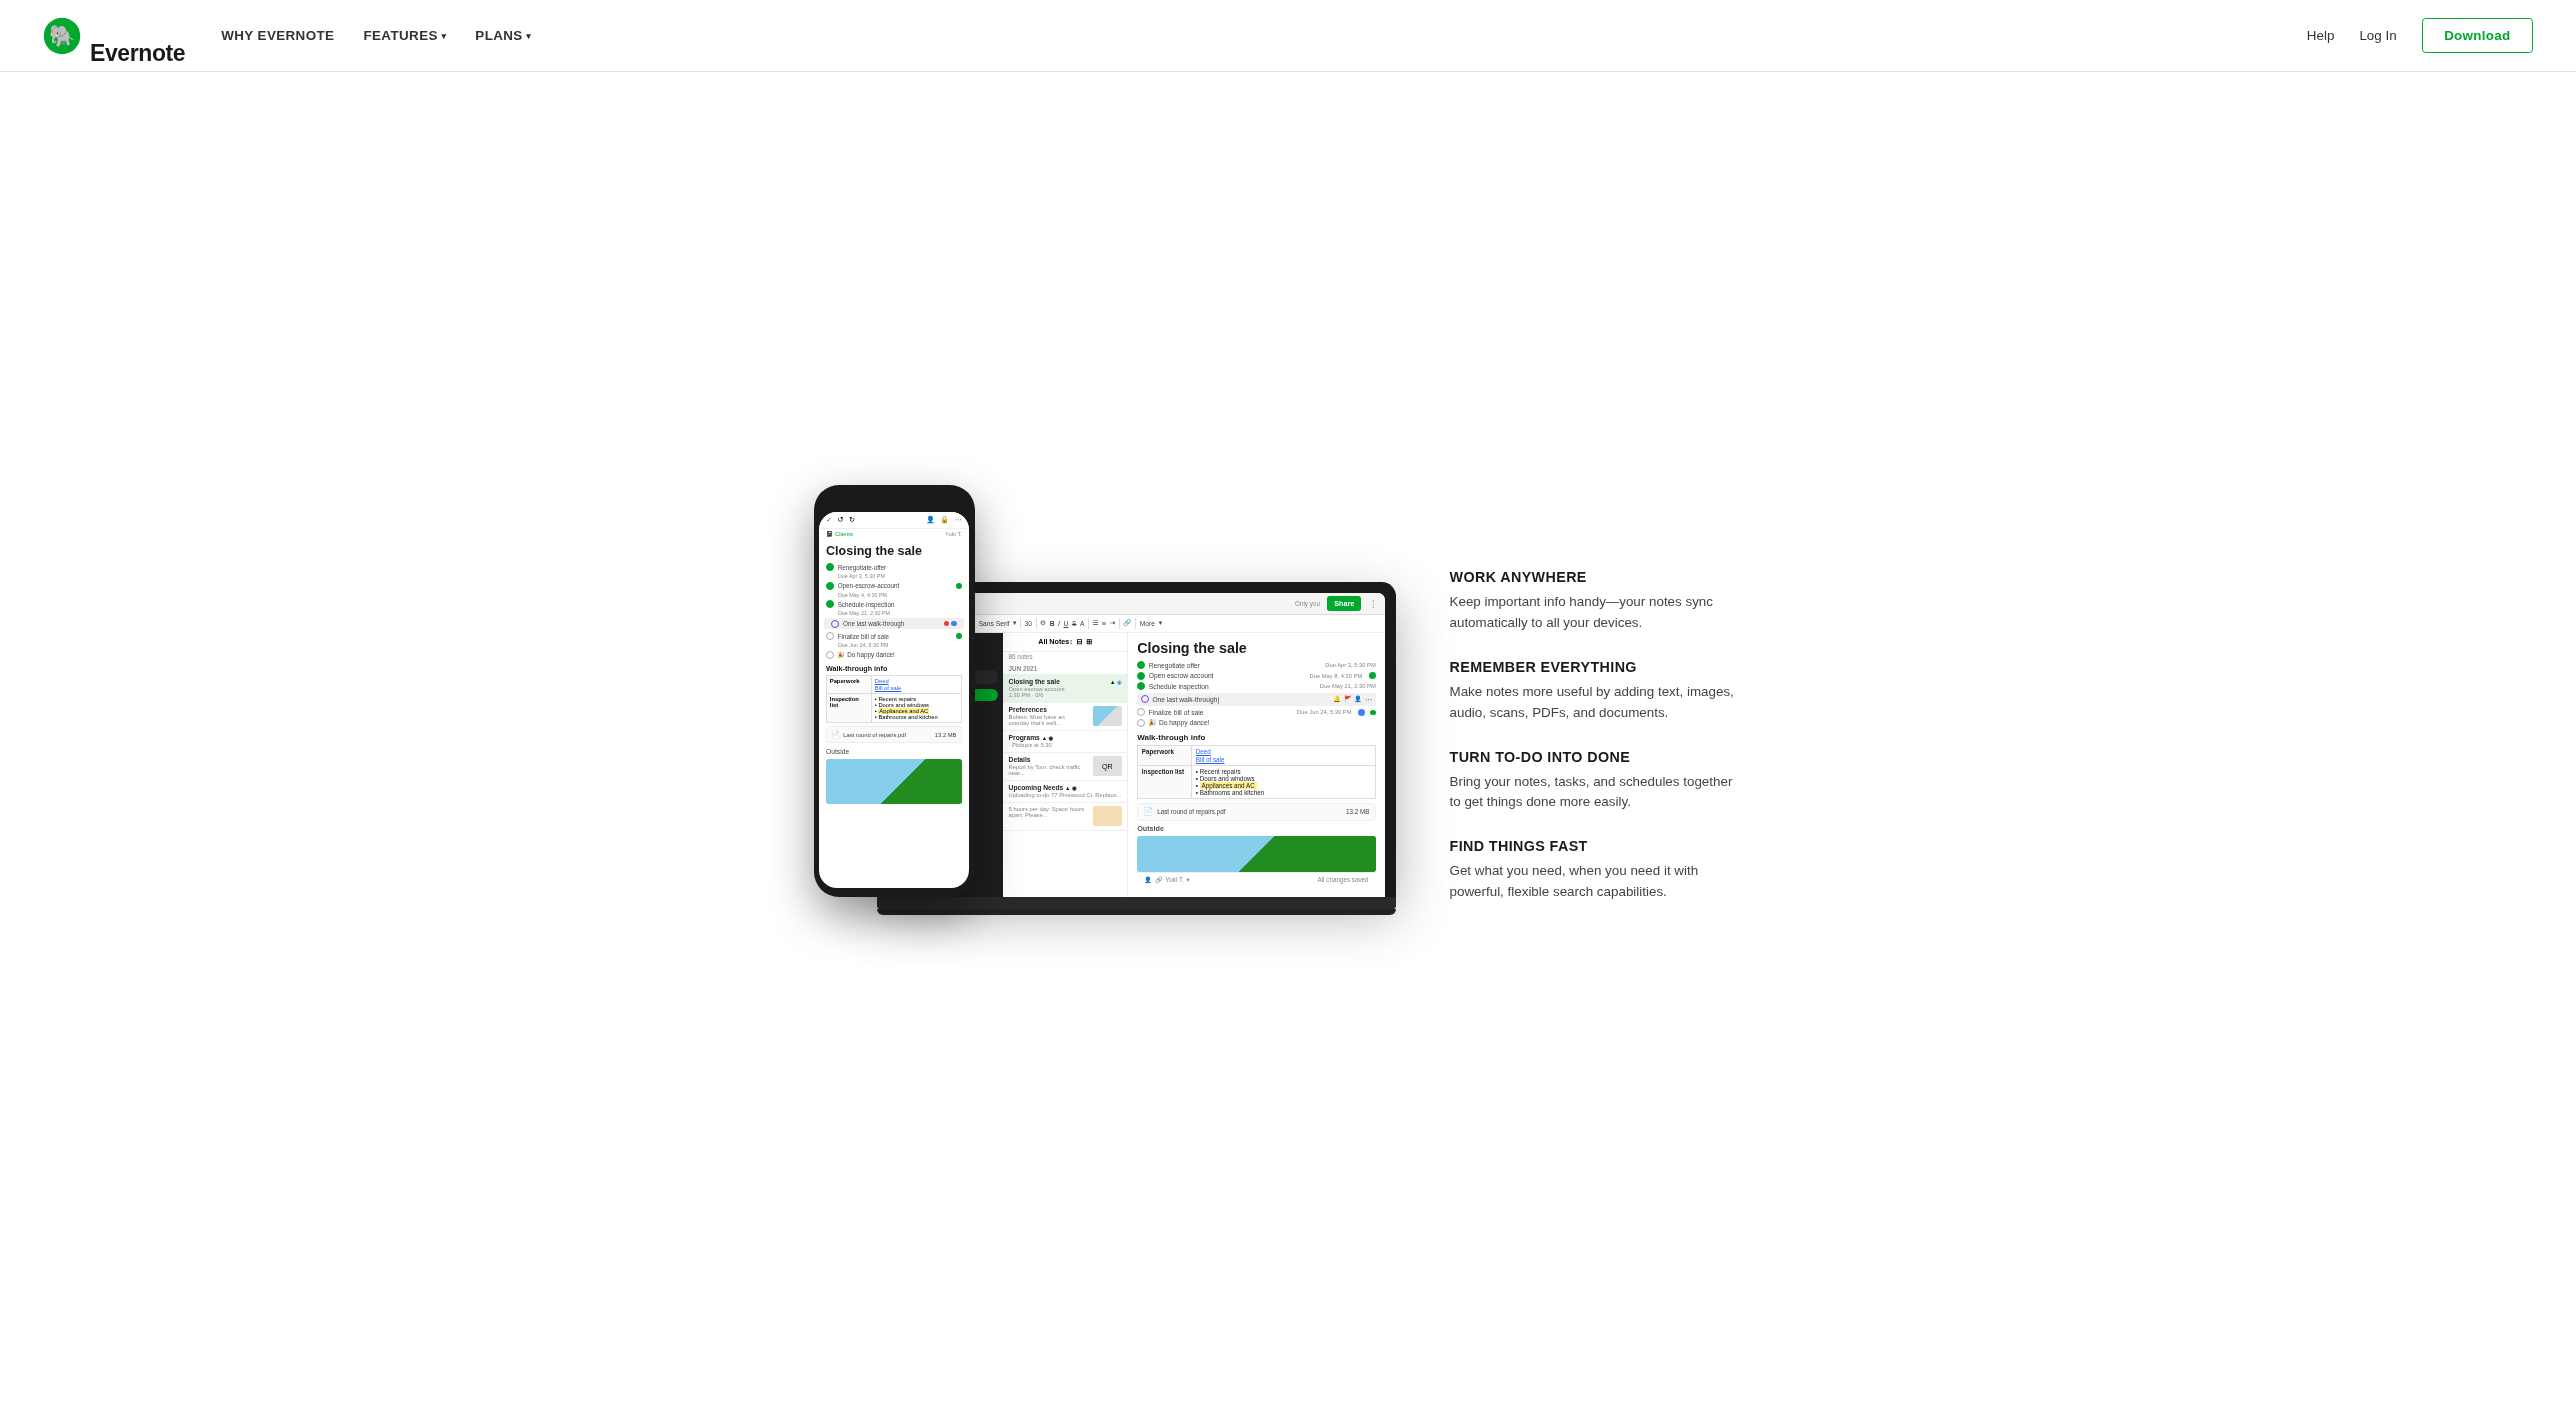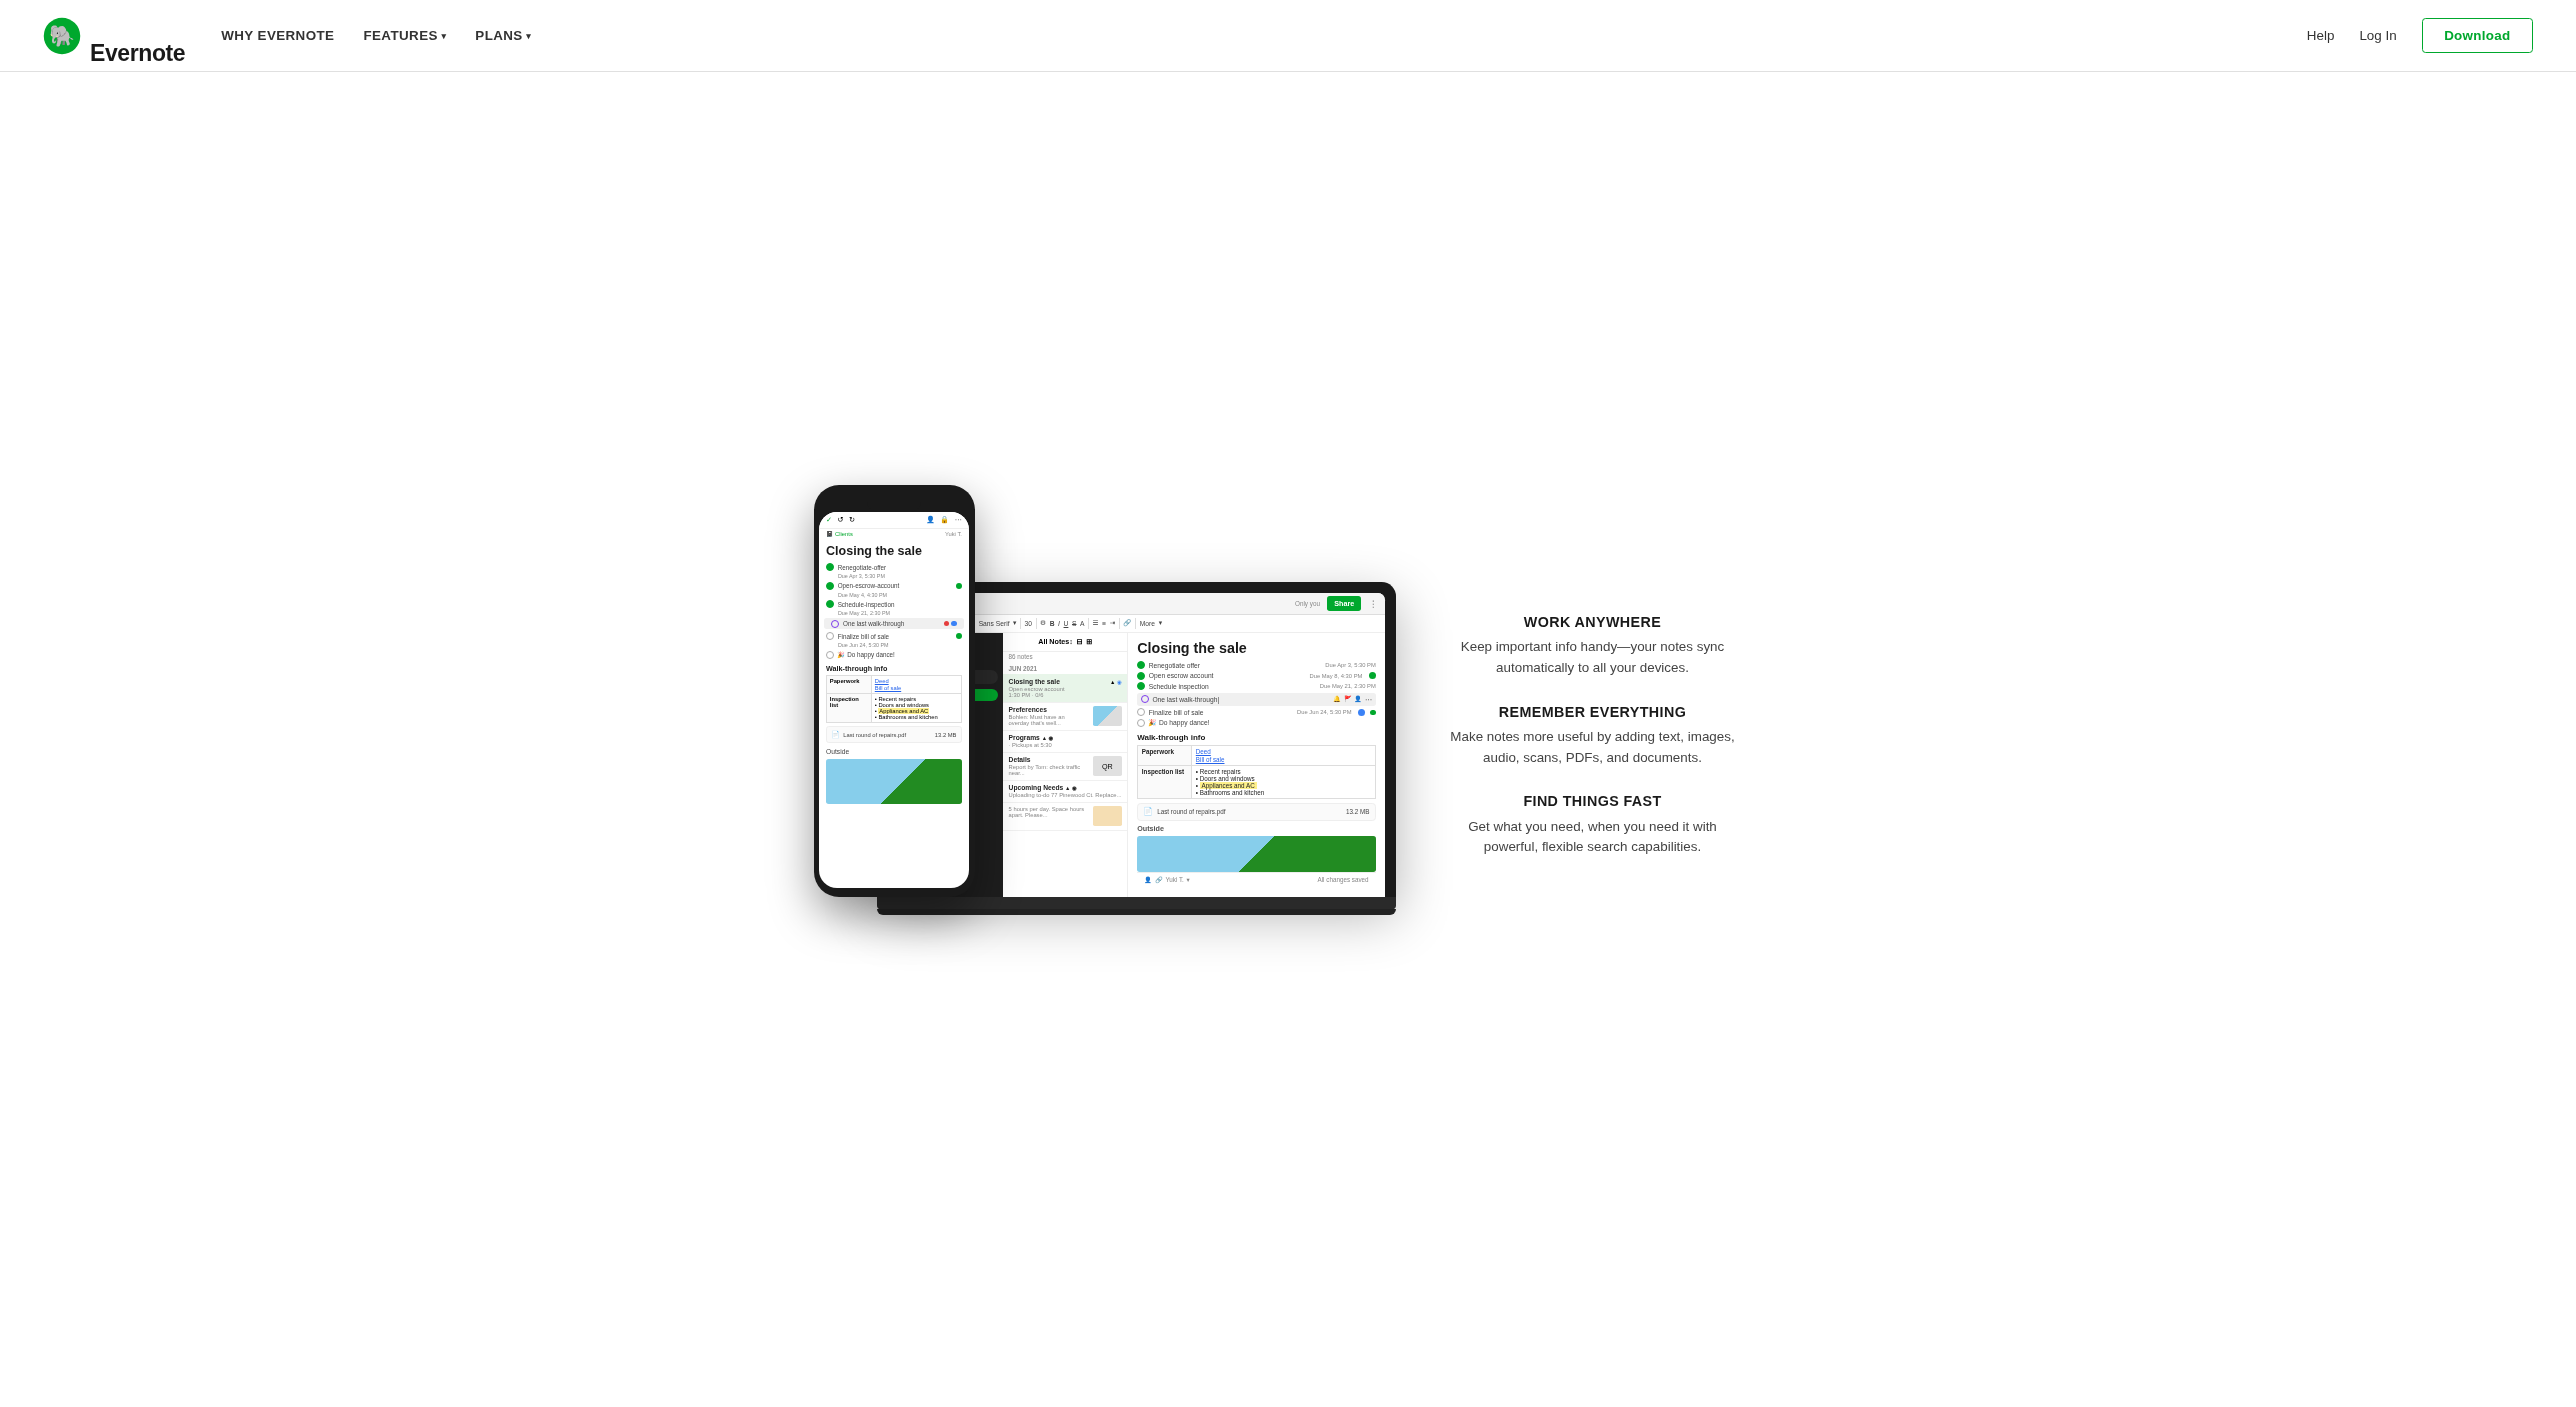--- a/index.html
+++ b/index.html
@@ -170,21 +170,21 @@
     .ps-attachment {
       margin: 3.6px 7.2px; background: #fafafa; border: 0.9px solid #eee; border-radius: 2.7px;
       padding: 2.7px 4.5px; display: flex; align-items: center; gap: 2.7px; font-size: 5.8px; color: #444;
     }
     .ps-attachment-icon { color: #e53e3e; font-size: 7.2px; }
     .ps-outside-label { font-size: 6.7px; color: #444; padding: 1.8px 7.2px; }
     .ps-image { margin: 1.8px 7.2px; height: 45px; background: linear-gradient(135deg, #87ceeb 55%, #228b22 55%); border-radius: 2.7px; }
 
     
     .features-panel { max-width: 286px; flex-shrink: 0; }
-    .feature-item { margin-bottom: 25px; text-align: center; }
+    .feature-item { margin-bottom: 25px; }
     .feature-title { font-size: 14.3px; font-weight: 800; color: #1a1a1a; letter-spacing: 0.4px; margin-bottom: 7.2px; text-transform: uppercase; }
     .feature-desc { font-size: 13.4px; color: #444; line-height: 1.55; }
   </style>
 </head>
 <body>
 
 <header>
   <div class="header-left">
     <div class="logo-area">
 
@@ -539,19 +539,23 @@
   <div class="features-panel">
     <div class="feature-item">
       <div class="feature-title">WORK ANYWHERE</div>
       <div class="feature-desc">Keep important info handy—your notes sync automatically to all your devices.</div>
     </div>
     <div class="feature-item">
       <div class="feature-title">REMEMBER EVERYTHING</div>
       <div class="feature-desc">Make notes more useful by adding text, images, audio, scans, PDFs, and documents.</div>
     </div>
     <div class="feature-item">
+      <div class="feature-title">TURN TO-DO INTO DONE</div>
+      <div class="feature-desc">Bring your notes, tasks, and schedules together to get things done more easily.</div>
+    </div>
+    <div class="feature-item">
       <div class="feature-title">FIND THINGS FAST</div>
       <div class="feature-desc">Get what you need, when you need it with powerful, flexible search capabilities.</div>
     </div>
   </div>
 
 </main>
 
 
 </body></html>

